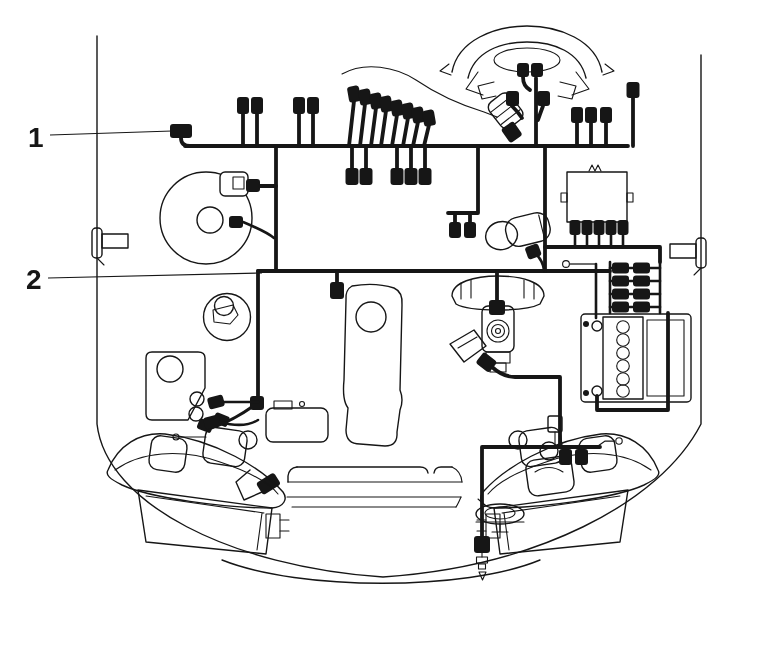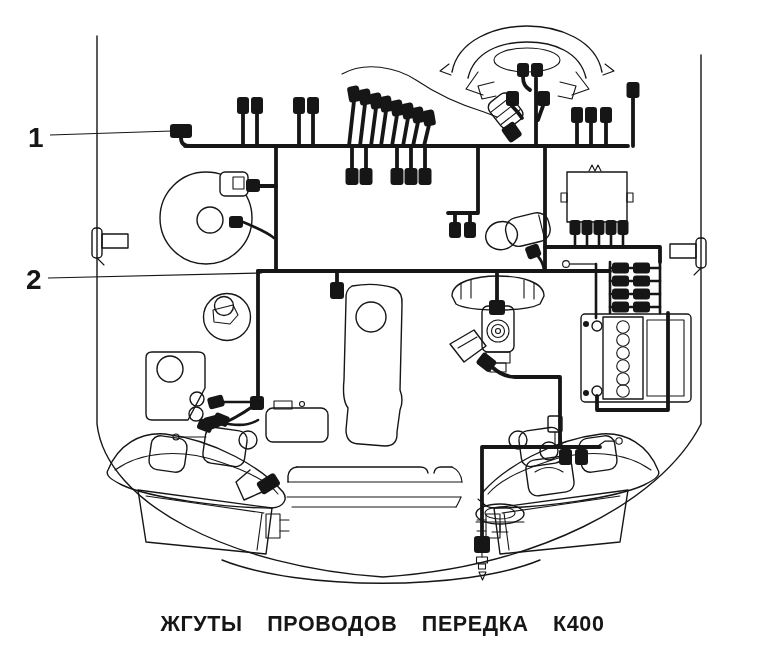--- a/index.html
+++ b/index.html
@@ -355,14 +355,13 @@
     <path class="w2" d="M224,402 H258"></path>
     <g transform="rotate(-15 212 422)">
           <rect x="204" y="416" width="16" height="12" rx="3" class="cn"></rect>
         </g>
     <path class="w2" d="M220,422 C238,427 250,425 258,420"></path>
   </g>
 
   <text x="383" y="645" class="lbl" opacity="0"> </text>
 </svg>
 
-<div class="caption">ЖГУТЫ ПРОВОДОВ ПЕРЕДКА К400</div>
 </div>
 
 </body></html>

